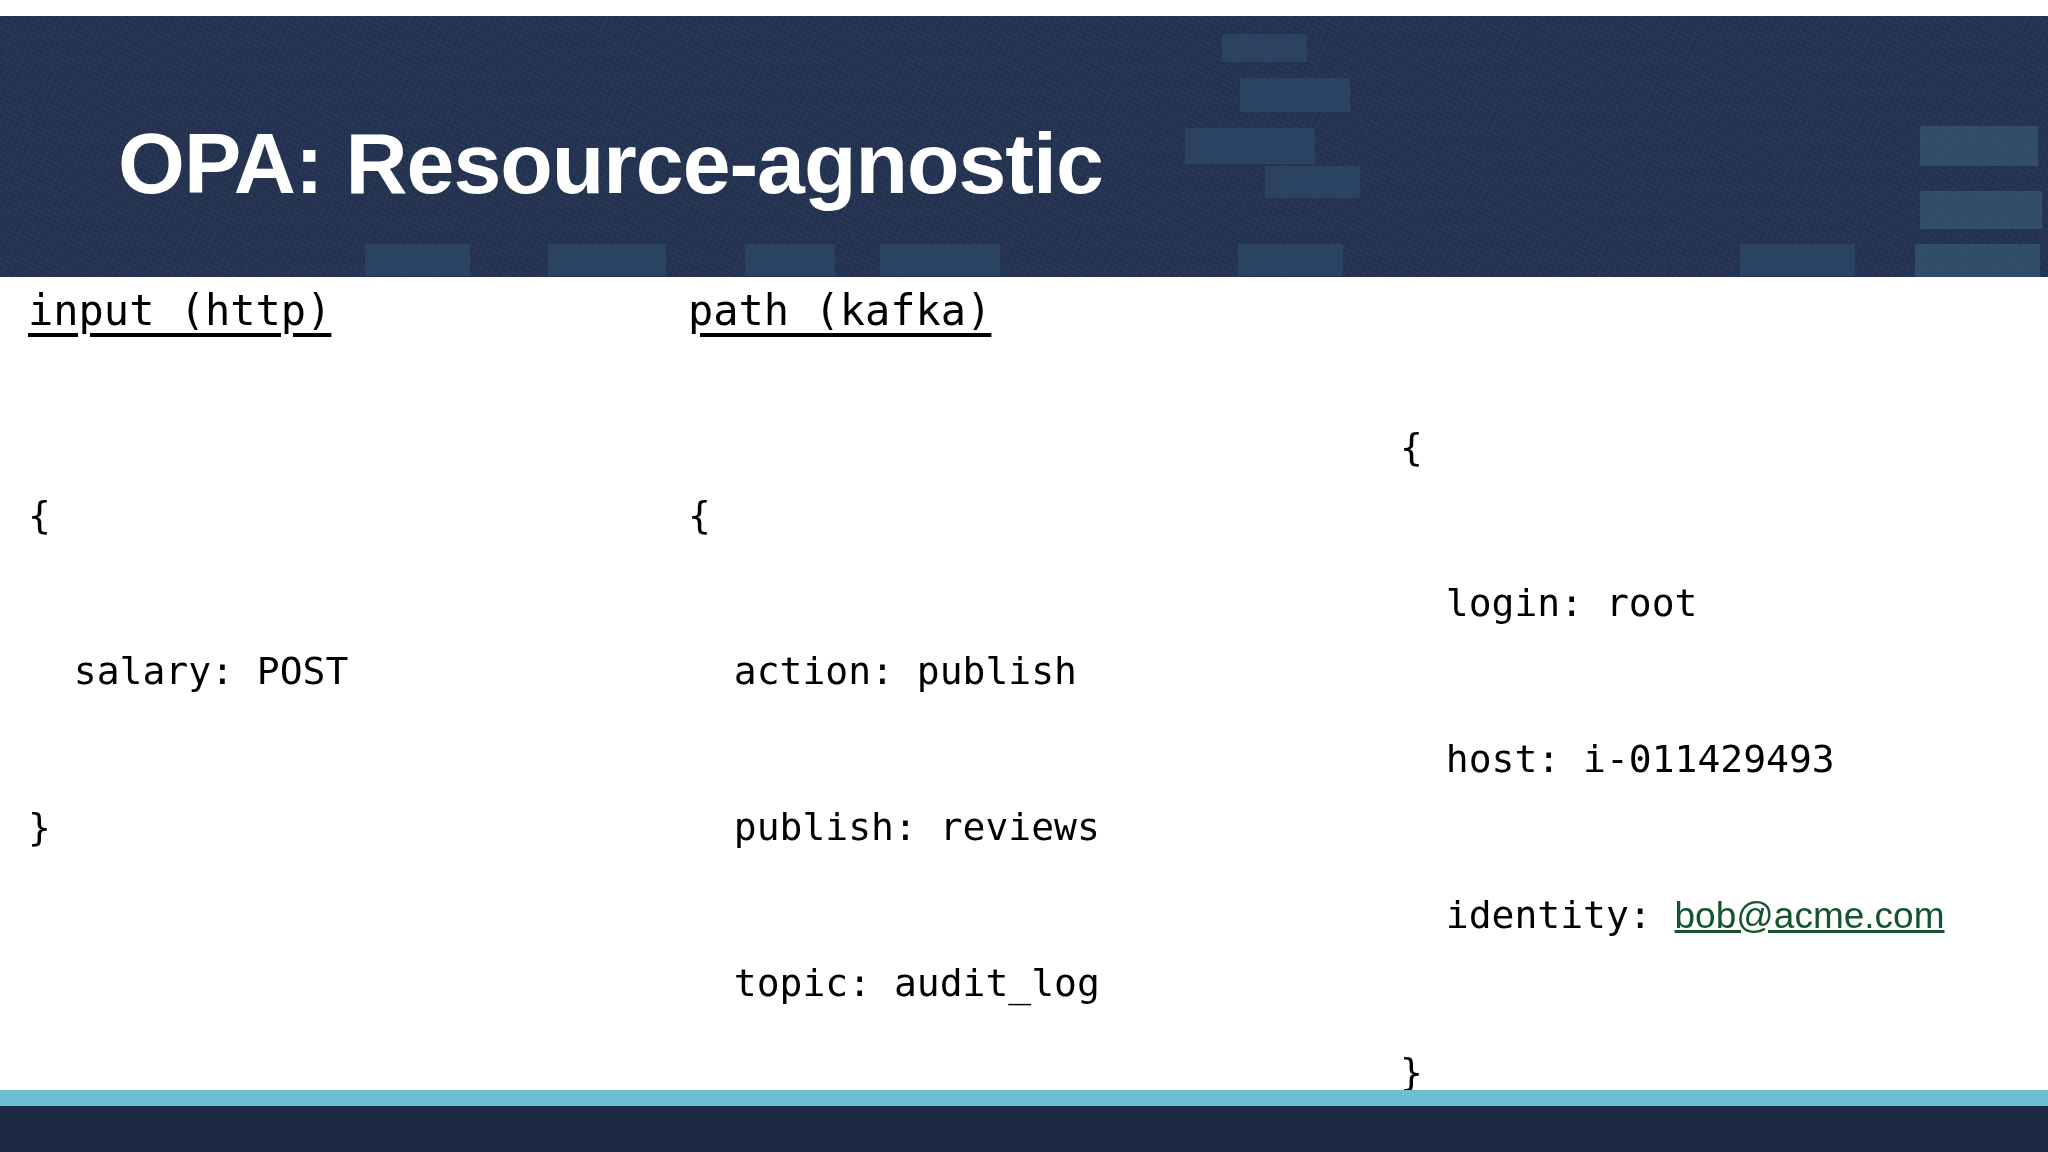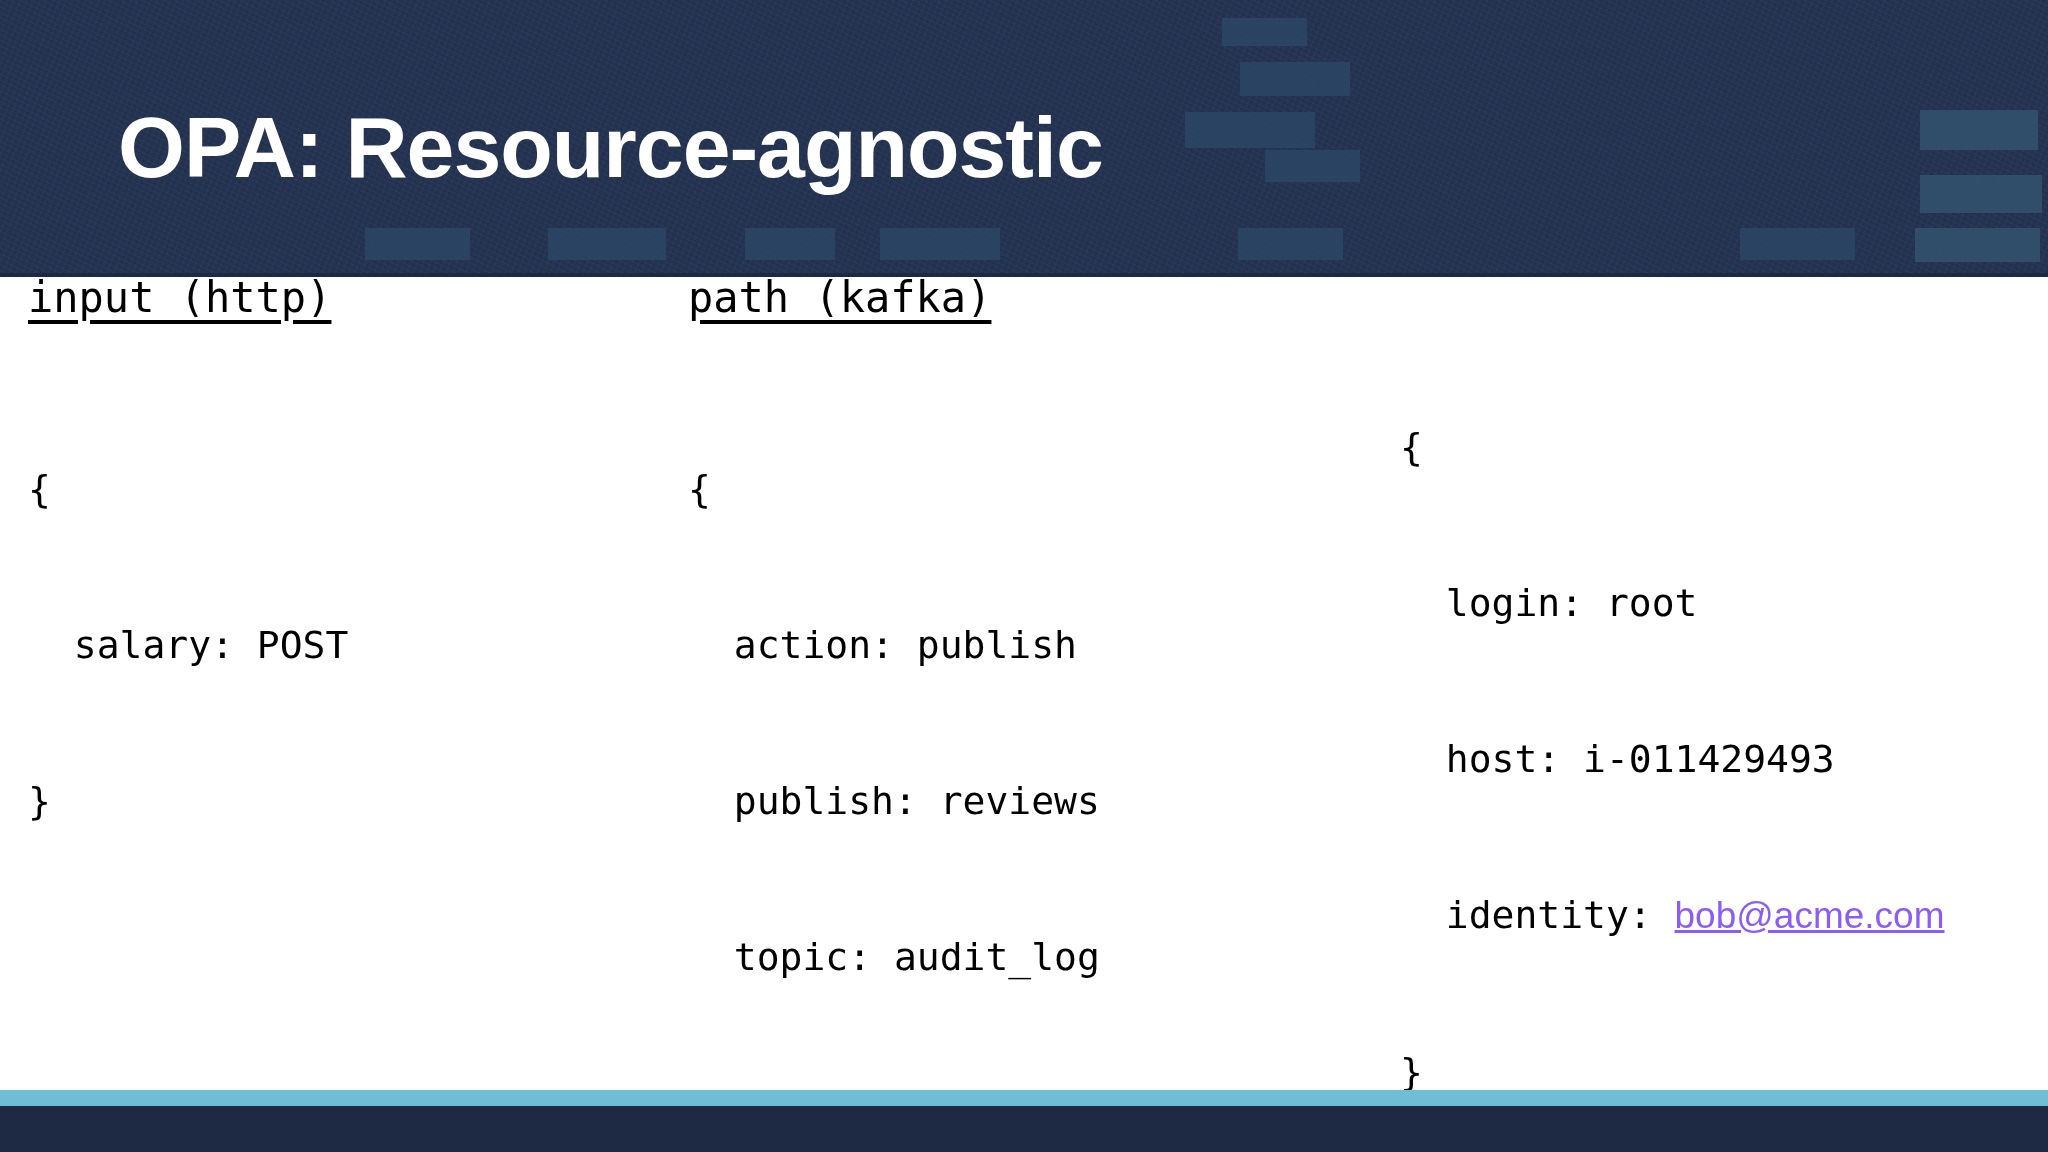--- a/index.html
+++ b/index.html
@@ -12,21 +12,21 @@
     height: 1152px;
     overflow: hidden;
     font-family: "DejaVu Sans Mono", monospace;
     position: relative;
   }
 
   
   #slide-header {
     position: absolute;
     left: 0;
-    top: 0;
+    top: 16px;
     width: 2048px;
     height: 277px;
     background: #22314f;
     overflow: hidden;
   }
   #header-noise {
     position: absolute;
     inset: 0;
     opacity: .55;
     background-image:
@@ -77,21 +77,21 @@
   }
   .column {
     position: absolute;
     top: 0;
   }
   #column-http  { left: 28px;   width: 660px; }
   #column-kafka { left: 688px;  width: 700px; }
   #column-ssh   { left: 1400px; width: 648px; }
 
   .input-heading {
-    margin: 0;
+    margin: 13px;
     padding: 0;
     font-family: "DejaVu Sans Mono", monospace;
     font-size: 42px;
     line-height: 1;
     color: #000000;
     text-decoration: underline;
     text-underline-offset: 8px;
     white-space: pre;
     display: inline-block;
   }
@@ -105,21 +105,21 @@
     font-family: "DejaVu Sans Mono", monospace;
     font-size: 38px;
     line-height: 52px;
     color: #000000;
     white-space: pre;
   }
   .input-json-wrap { margin-top: 40px; }
 
   .json-line { white-space: pre; }
   .json-line a.email-link {
-    color: #8b5cf6;
+    color: #14532d;
     text-decoration: underline;
     font-family: "Liberation Sans", sans-serif;
     font-size: 37px;
   }
 
   
   #footer-accent {
     position: absolute;
     left: 0;
     top: 1090px;

